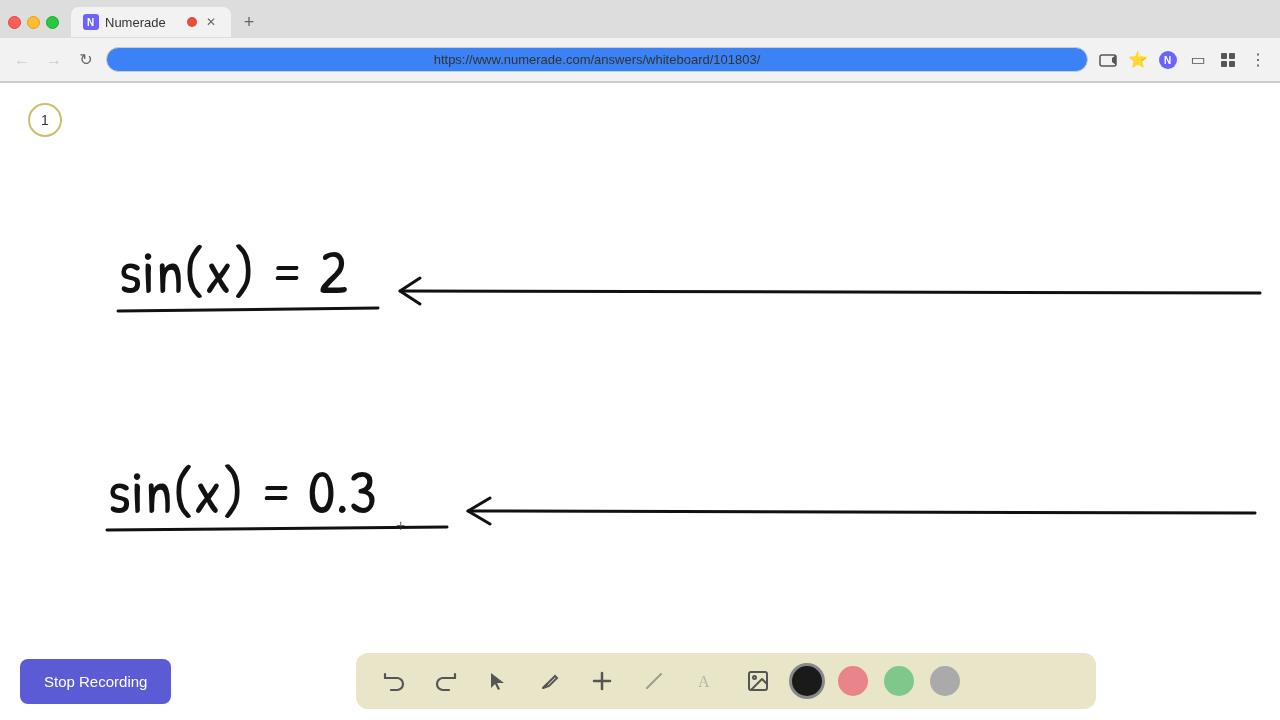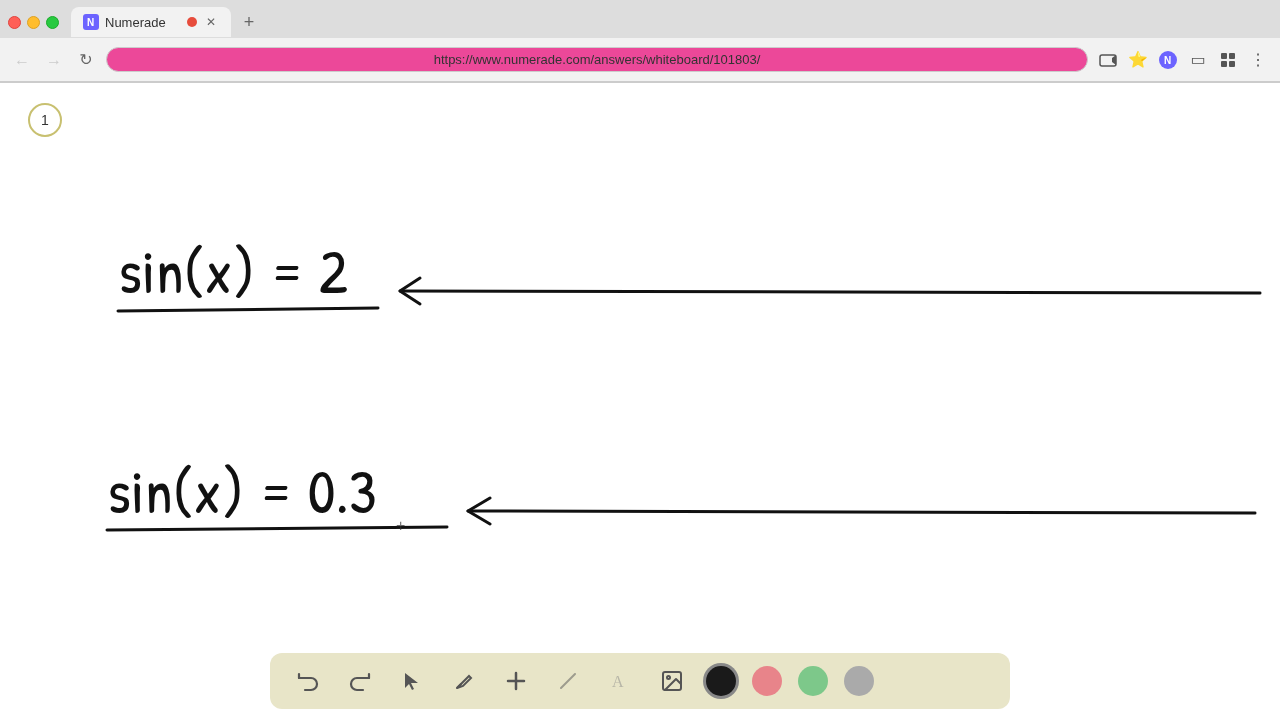--- a/index.html
+++ b/index.html
@@ -104,21 +104,21 @@
       justify-content: center;
       color: #666;
       cursor: pointer;
       font-size: 16px;
     }
 
     .nav-btn.disabled { color: #ccc; cursor: default; }
 
     .url-field {
       flex: 1;
-      background: #ec4899;
+      background: #3b82f6;
       border: 1px solid #ccc;
       border-radius: 20px;
       padding: 4px 14px;
       font-size: 13px;
       color: #333;
       text-align: center;
     }
 
     .browser-actions {
       display: flex;
@@ -321,20 +321,21 @@
     <line x1="468" y1="428" x2="1255" y2="430" stroke="#111" stroke-width="3" stroke-linecap="round"></line>
 
     <polyline points="490,415 468,428 490,441" fill="none" stroke="#111" stroke-width="3" stroke-linecap="round" stroke-linejoin="round"></polyline>
 
     <text x="396" y="448" font-size="16" fill="#333" opacity="0.7">+</text>
 
   </svg>
 
   <div class="bottom-bar">
 
+    <button class="stop-recording-btn">Stop Recording</button>
 
     <div class="toolbar">
 
       <button class="tool-btn" title="Undo">
         <svg width="24" height="24" viewBox="0 0 24 24" fill="none" stroke="#555" stroke-width="2.2" stroke-linecap="round" stroke-linejoin="round">
             <path d="M3 9H15a6 6 0 0 1 0 12H9"></path>
             <polyline points="3,5 3,9 7,9"></polyline>
           </svg>
       </button>
 

